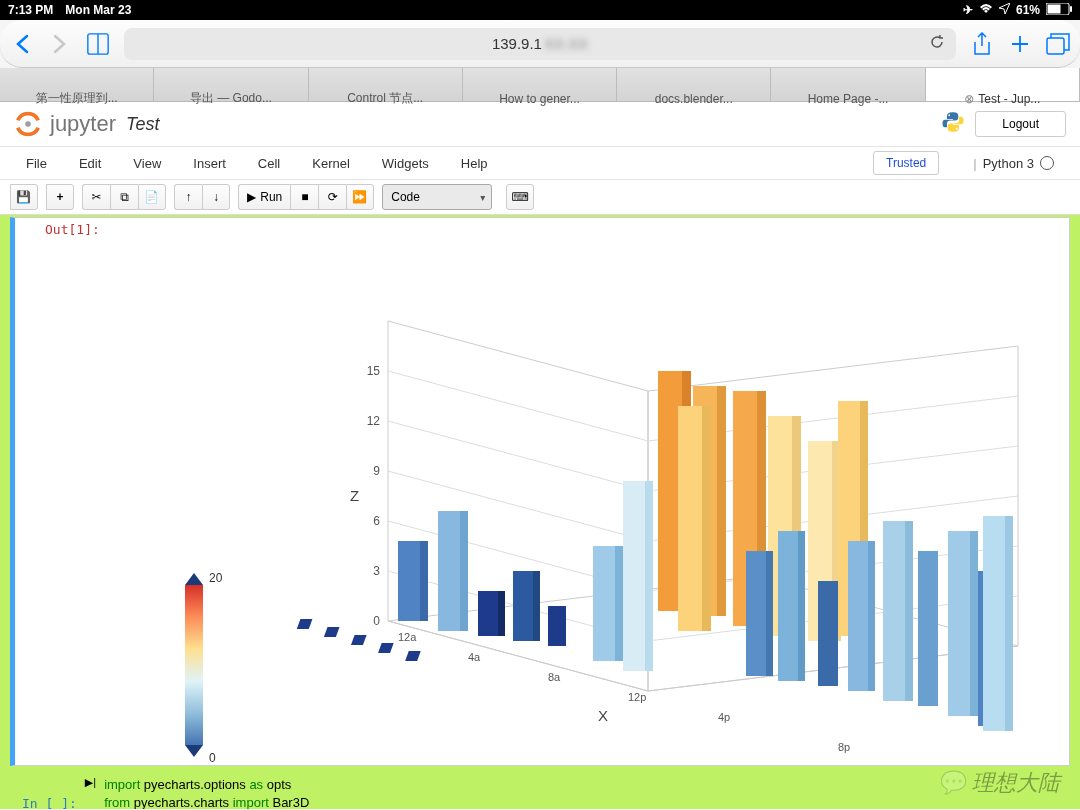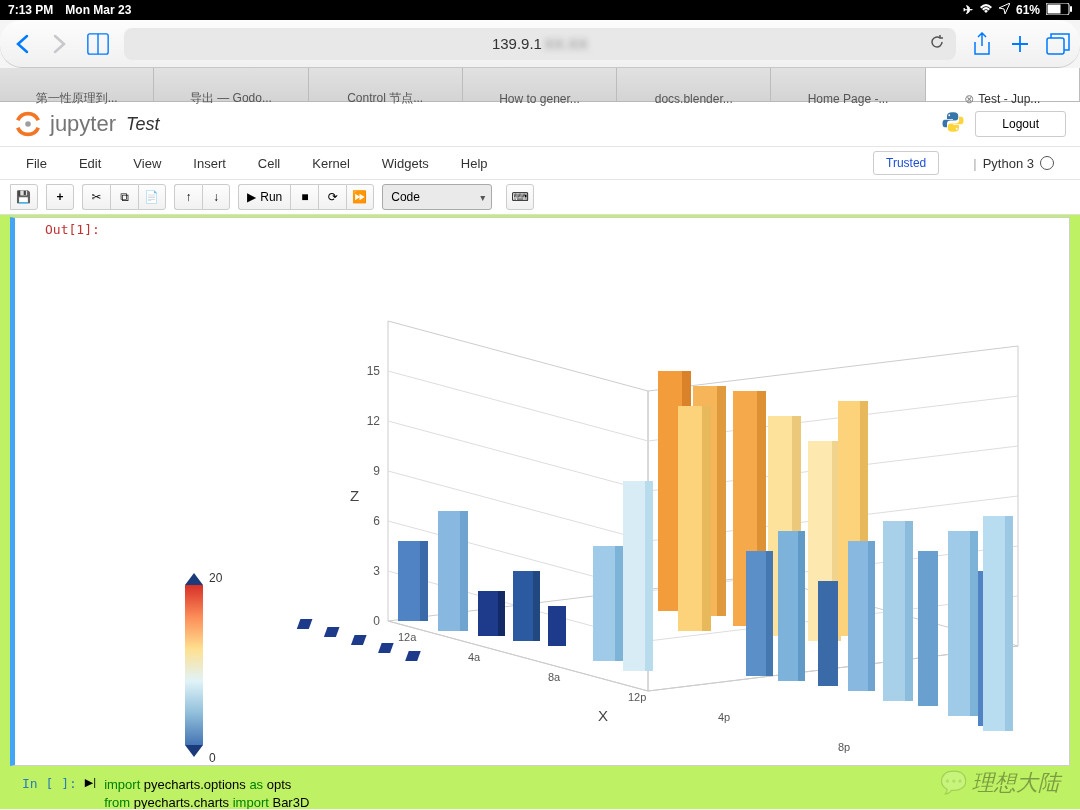--- a/index.html
+++ b/index.html
@@ -51,21 +51,21 @@
 .celltype { height: 26px; border: 1px solid #aaa; background: #eaeaea; border-radius: 3px; padding: 0 22px 0 8px; font-size: 12px; position: relative; display: flex; align-items: center; min-width: 110px; }
 .celltype::after { content: "▾"; position: absolute; right: 6px; font-size: 10px; color: #555; }
 
 
 .notebook { background: #bef264; padding: 2px 10px 0 10px; height: calc(810px - 20px - 48px - 34px - 50px - 30px - 34px); overflow: hidden; }
 .cell-wrap { background: #fff; border: 1px solid #cfcfcf; border-left: 5px solid #42a5f5; margin-bottom: 6px; padding: 4px 8px 4px 0; }
 .out-label { color: #bd3434; font-family: monospace; font-size: 13px; padding-left: 30px; margin-bottom: 4px; }
 .chart-area { margin-left: 80px; height: 520px; position: relative; }
 
 .in-cell { display: flex; align-items: flex-start; gap: 8px; padding-left: 12px; padding-top: 4px; }
-.in-prompt { color: #2e7eb3; font-family: monospace; font-size: 13px; }
+.in-prompt { color: #2e7eb3; font-family: monospace; font-size: 13px; margin-top: 20px; }
 .in-icon { font-size: 11px; }
 .code { font-family: Menlo, monospace; font-size: 13px; line-height: 1.4; }
 .kw-green { color: #008000; font-weight: normal; }
 
 
 .chart3d { position: absolute; left: 0; top: 0; width: 100%; height: 100%; }
 .visualmap { position: absolute; left: 90px; top: 332px; width: 26px; height: 190px; }
 .vm-bar { width: 18px; height: 160px; background: linear-gradient(to bottom, #d73027, #fc8d59, #fee090, #e0f3f8, #91bfdb, #4575b4); }
 .vm-tri-top { width: 0; height: 0; border-left: 9px solid transparent; border-right: 9px solid transparent; border-bottom: 12px solid #1a3a7a; }
 .vm-tri-bot { width: 0; height: 0; border-left: 9px solid transparent; border-right: 9px solid transparent; border-top: 12px solid #1a3a7a; }

